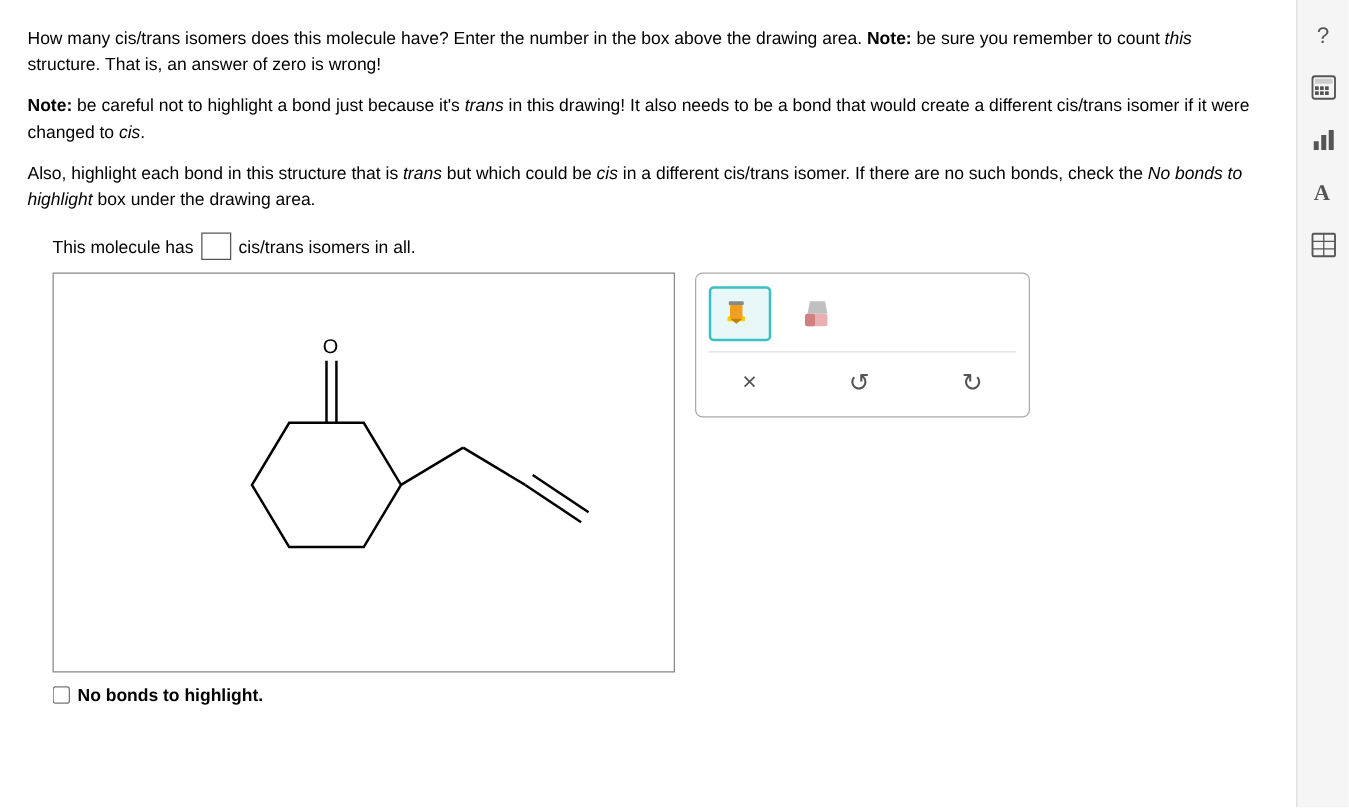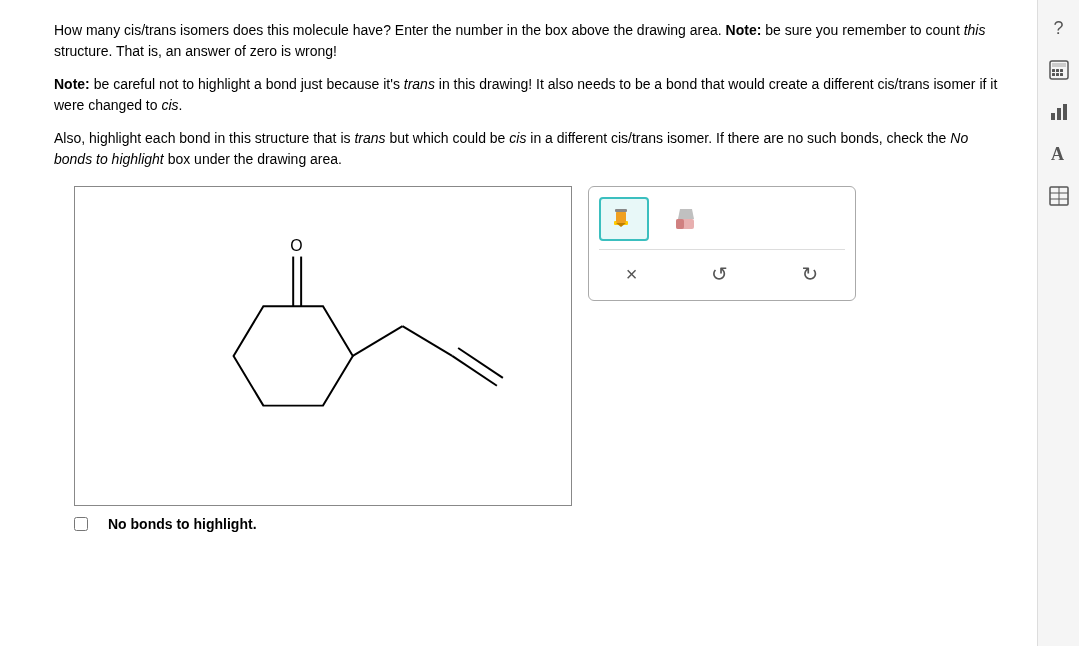--- a/index.html
+++ b/index.html
@@ -8,21 +8,21 @@
       font-size: 14px;
       background: #fff;
       color: #000;
       width: 1079px;
       height: 646px;
       overflow: hidden;
       position: relative;
     }
 
     .main-content {
-      padding: 20px 36px 20px 54px;
+      padding: 20px 36px 20px 22px;
       width: 1040px;
     }
 
     .paragraph {
       margin-bottom: 12px;
       line-height: 1.5;
     }
 
     .italic { font-style: italic; }
     .bold { font-weight: bold; }
@@ -116,21 +116,21 @@
       color: #444;
       padding: 4px 8px;
       display: flex;
       align-items: center;
       justify-content: center;
     }
 
     .no-bonds-checkbox-line {
       display: flex;
       align-items: center;
-      gap: 20px;
+      gap: 6px;
       margin-top: 10px;
     }
 
     .no-bonds-checkbox {
       width: 14px;
       height: 14px;
       cursor: pointer;
     }
 
     
@@ -179,20 +179,25 @@
   <div class="paragraph">
     <span class="bold">Note:</span><span> be careful not to highlight a bond just because it's </span><span class="italic">trans</span><span> in this drawing! It also needs to be a bond that would create a different cis/trans isomer if it were changed to </span><span class="italic">cis</span><span>.</span>
   </div>
 
   <div class="paragraph">
     <span>Also, highlight each bond in this structure that is </span><span class="italic">trans</span><span> but which could be </span><span class="italic">cis</span><span> in a different cis/trans isomer. If there are no such bonds, check the </span><span class="italic">No bonds to highlight</span><span> box under the drawing area.</span>
   </div>
 
   <div class="molecule-section">
 
+    <div class="isomer-count-line">
+      <span>This molecule has</span>
+      <input type="text" class="count-input" value="" maxlength="3" style="">
+      <span>cis/trans isomers in all.</span>
+    </div>
 
     <div class="drawing-area-wrapper">
 
       <div class="drawing-canvas">
         <svg class="molecule-svg" viewBox="0 0 498 320">
 
           <g transform="translate(249, 160) scale(1)">
 
             <polygon points="
               -60,60

